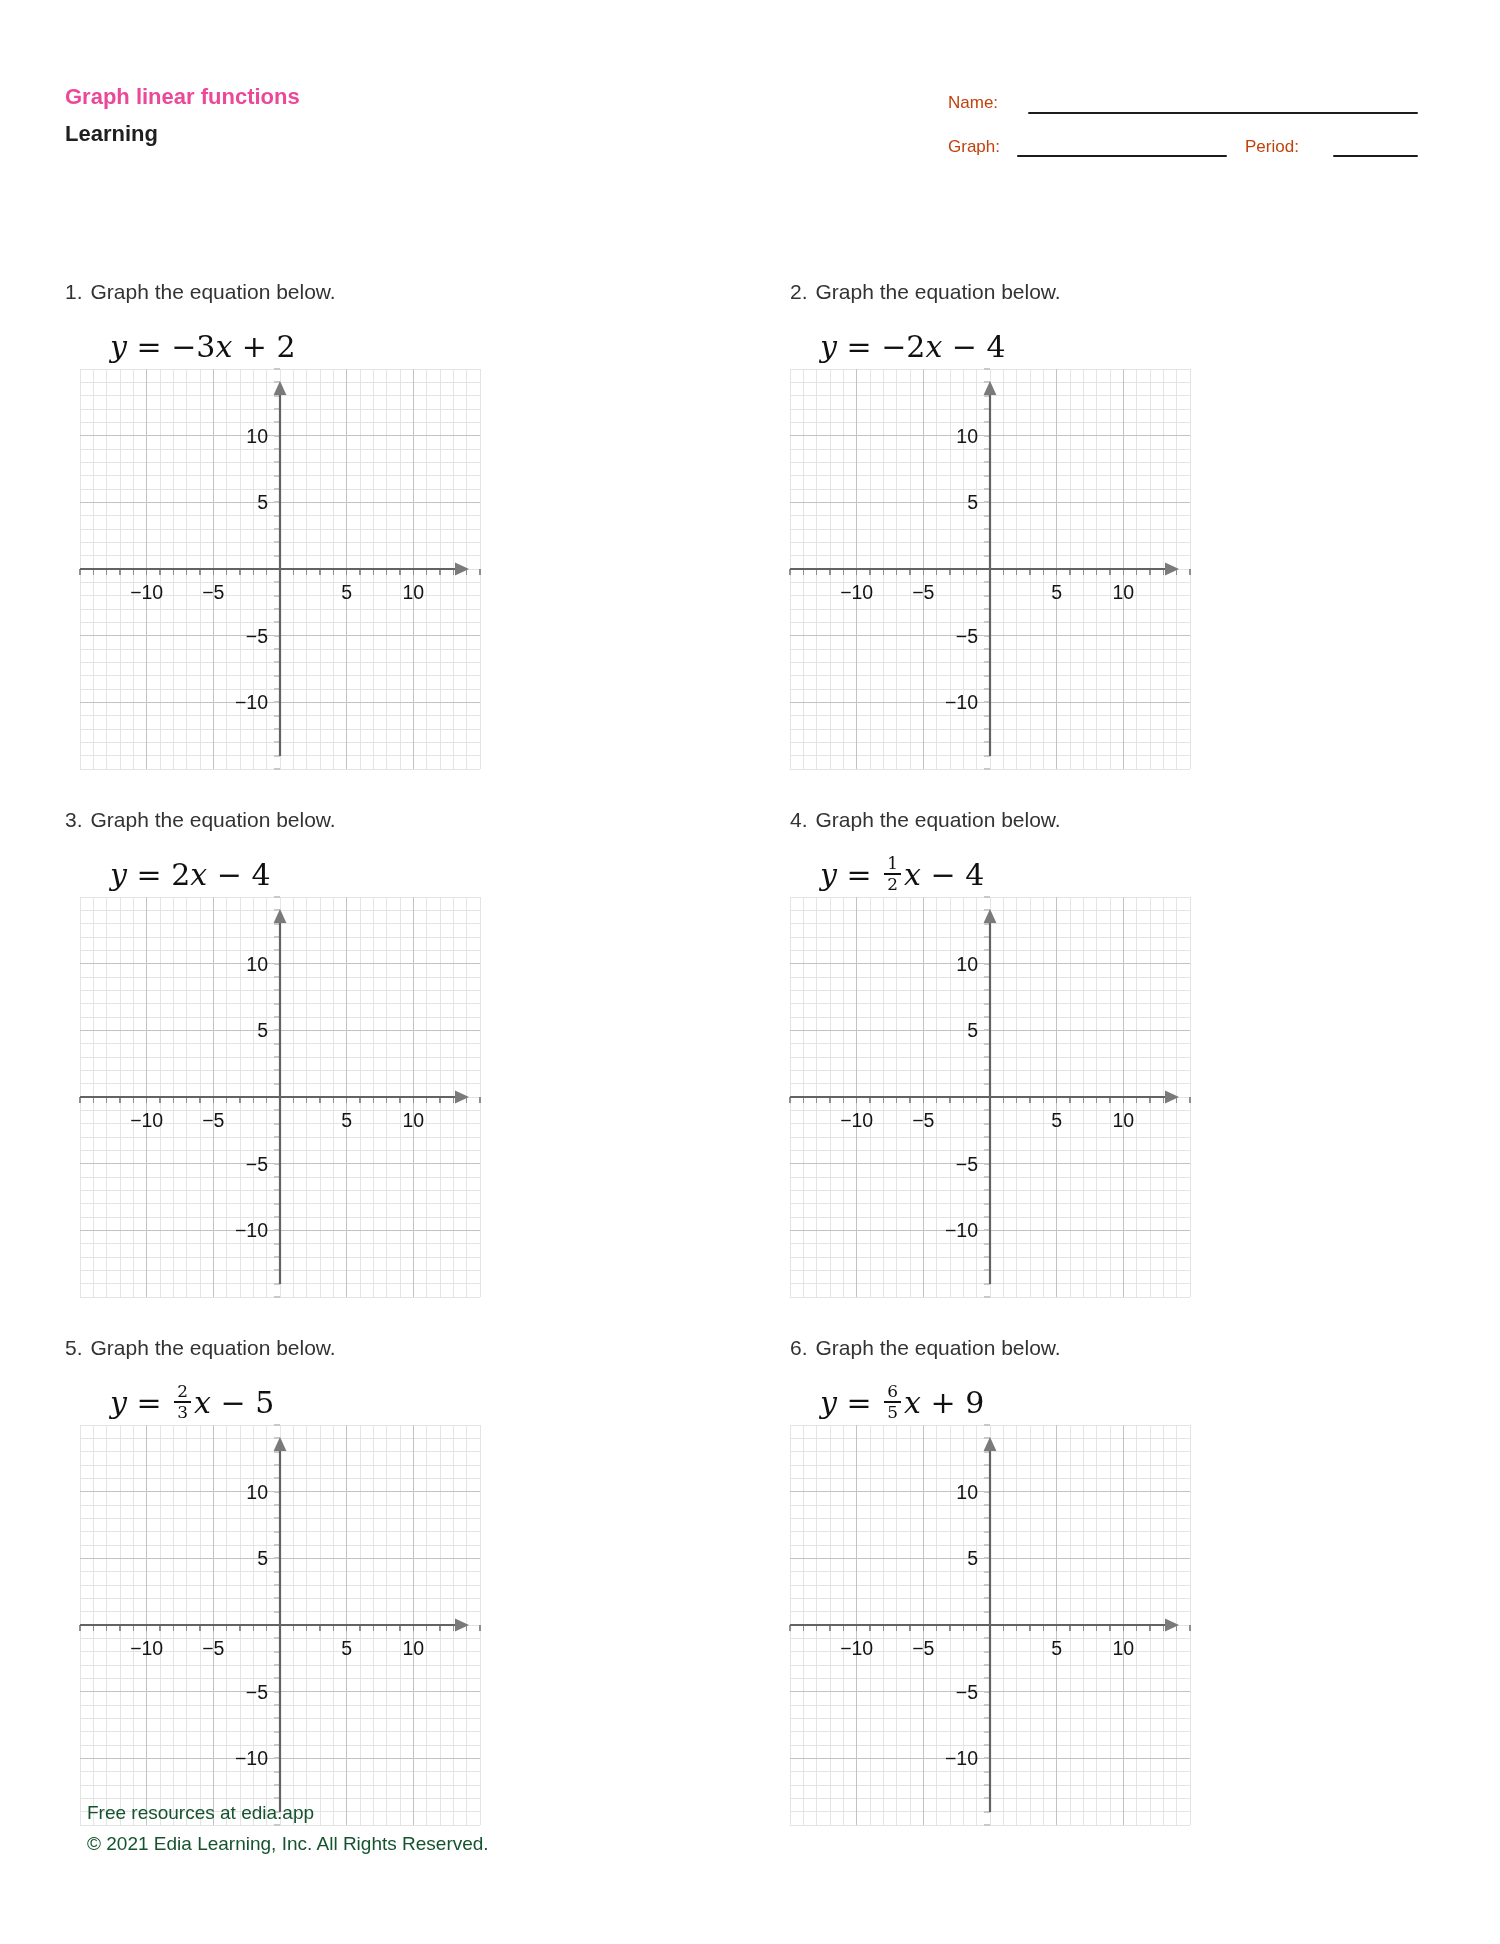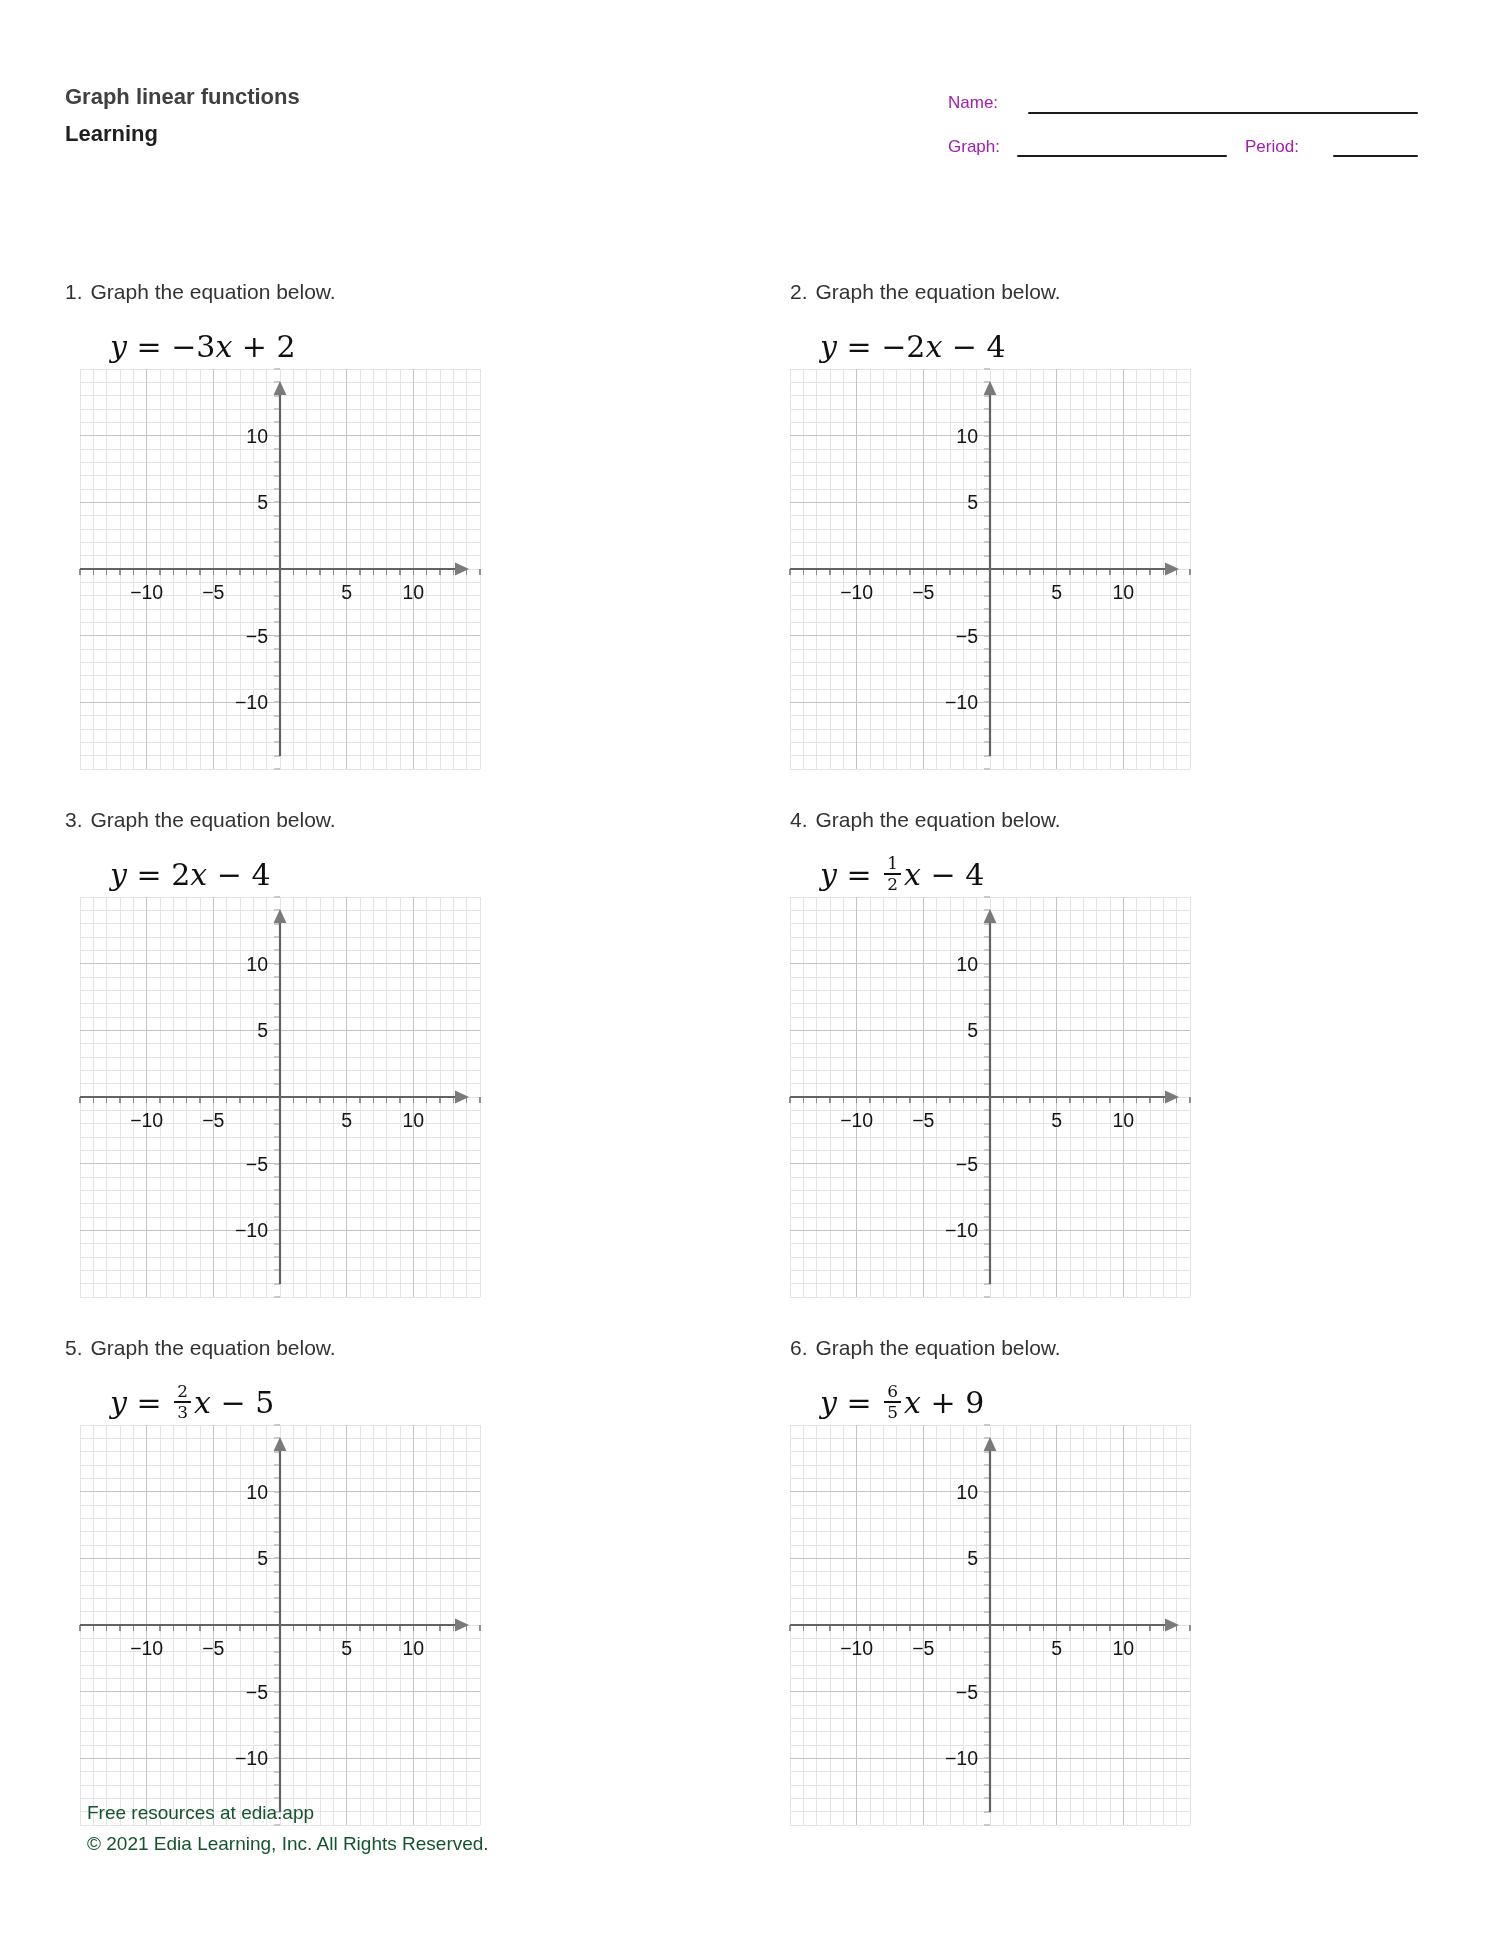--- a/index.html
+++ b/index.html
@@ -1,23 +1,23 @@
 <!DOCTYPE html>
 <html><head>
 <meta charset="utf-8">
 <style>
   html,body{margin:0;padding:0;}
   body{
     width:1500px;height:1944px;position:relative;background:#ffffff;
     font-family:"Liberation Sans",sans-serif;color:#2d2d2d;overflow:hidden;
   }
   
-  .doc-title{position:absolute;left:65px;top:84px;font-size:22px;font-weight:bold;color:#404040;line-height:26px;}
+  .doc-title{position:absolute;left:65px;top:84px;font-size:22px;font-weight:bold;color:#ec4899;line-height:26px;}
   .doc-subtitle{position:absolute;left:65px;top:121px;font-size:22px;font-weight:bold;color:#1f1f1f;line-height:26px;}
-  .field-label{position:absolute;font-size:17px;color:#a21caf;}
+  .field-label{position:absolute;font-size:17px;color:#c2410c;}
   .field-line{position:absolute;height:0;border-top:2.5px solid #1c1c1c;border-radius:2px;}
   
   .problem{position:absolute;width:480px;height:528px;}
   .prompt{position:absolute;left:0;top:0;margin:0;font-size:21px;line-height:27px;font-weight:400;color:#333333;white-space:nowrap;}
   .prompt .p-num{margin-right:8px;}
   .equation{
     position:absolute;top:44px;height:48px;display:flex;align-items:center;
     font-family:"DejaVu Serif",serif;font-size:30px;color:#101010;white-space:pre;
   }
   .tvar{font-style:italic;}

